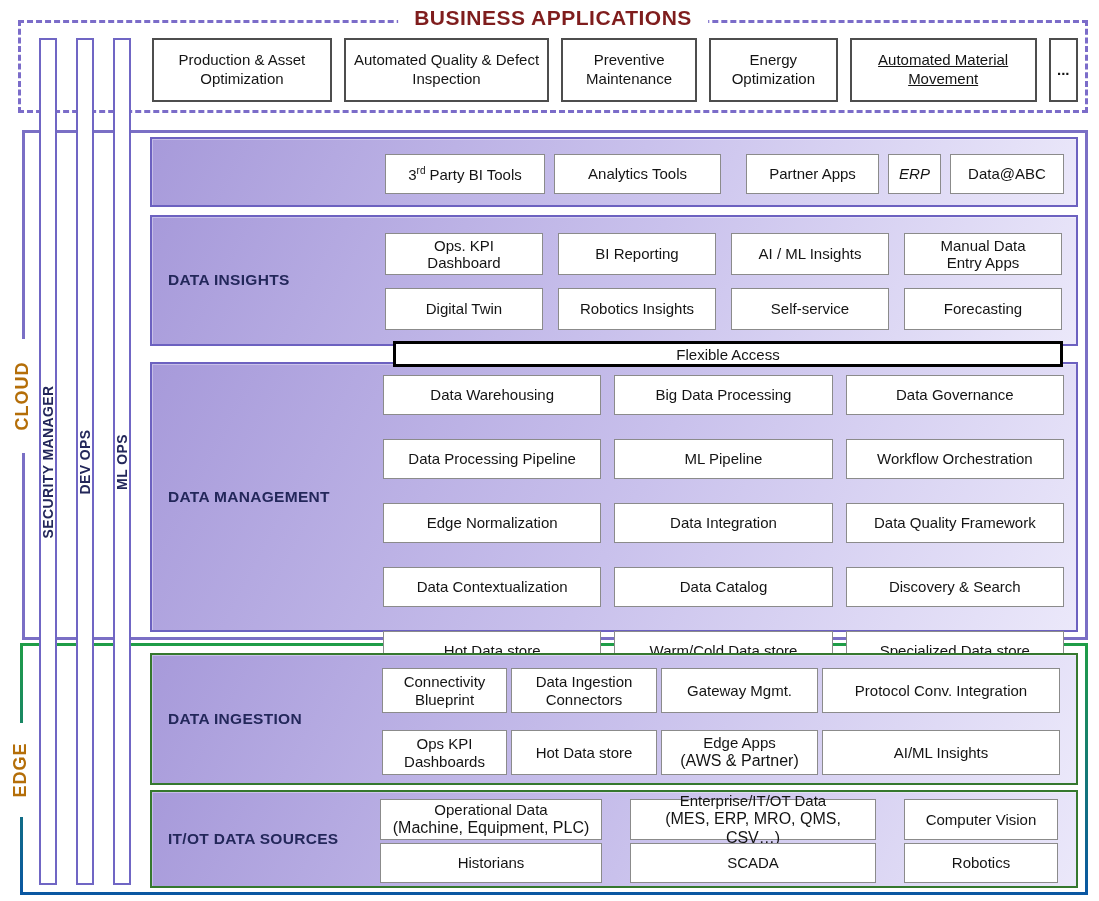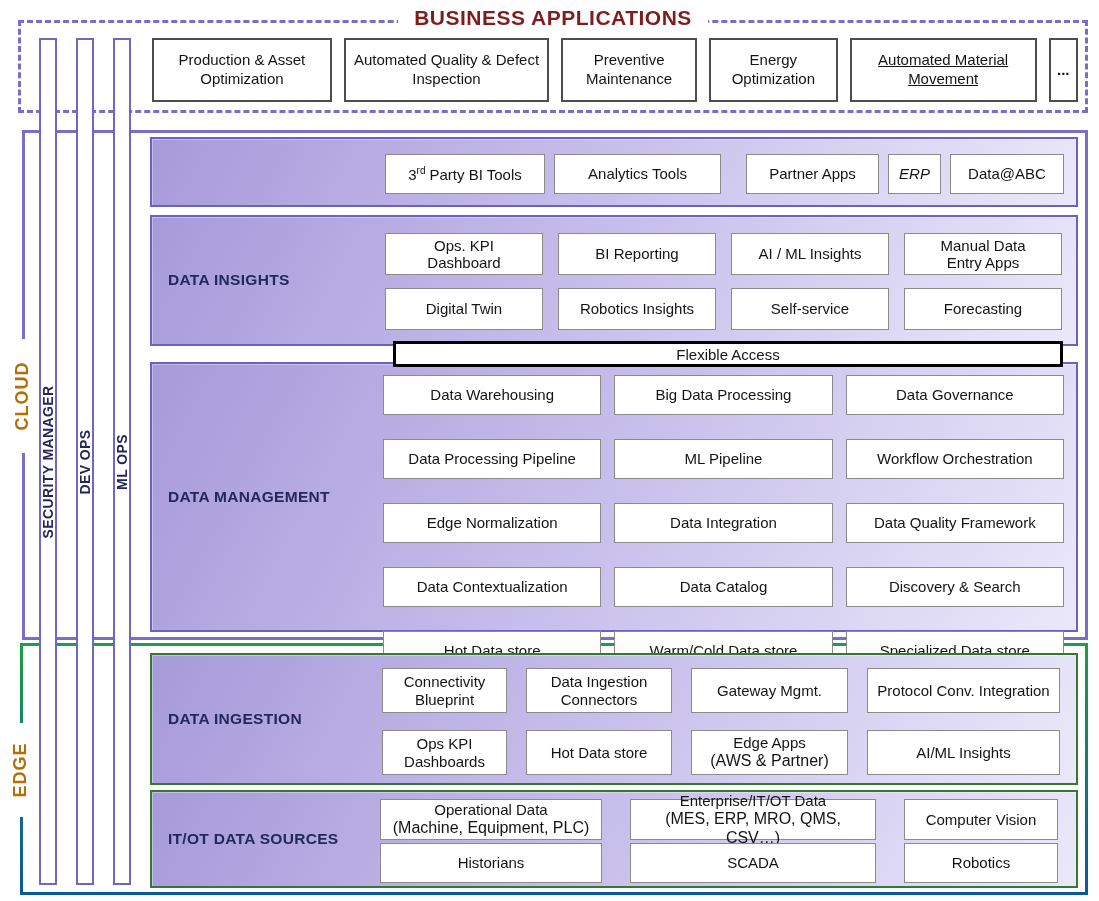--- a/index.html
+++ b/index.html
@@ -75,21 +75,21 @@
   .na-w3 { width: 53px; font-style: italic; } .na-w4 { flex: 1; }
 
   .insights-grid { position: absolute; left: 233px; right: 14px; top: 16px;
     display: grid; grid-template-columns: repeat(4, 1fr); grid-auto-rows: 42px;
     gap: 13px 15px; }
   .mgmt-grid { position: absolute; left: 231px; right: 12px; top: 11px;
     display: grid; grid-template-columns: repeat(3, 1fr); grid-auto-rows: 40px;
     gap: 24px 13px; }
   .ingest-grid { position: absolute; left: 230px; right: 16px; top: 13px;
     display: grid; grid-template-columns: 125px 146px 157px 1fr; grid-auto-rows: 45px;
-    gap: 17px 19px; }
+    gap: 17px 4px; }
   .itot-grid { position: absolute; left: 228px; right: 18px; top: 7px;
     display: grid; grid-template-columns: 222px 246px 1fr; grid-template-rows: 41px 40px;
     gap: 3px 28px; }
 
   
   .flex-access { position: absolute; left: 393px; top: 341px; width: 670px; height: 26px;
     background: #ffffff; border: 3px solid #000000; display: flex; align-items: center;
     justify-content: center; font-size: 15px; color: #141414; z-index: 6; }
 </style>
 </head>

